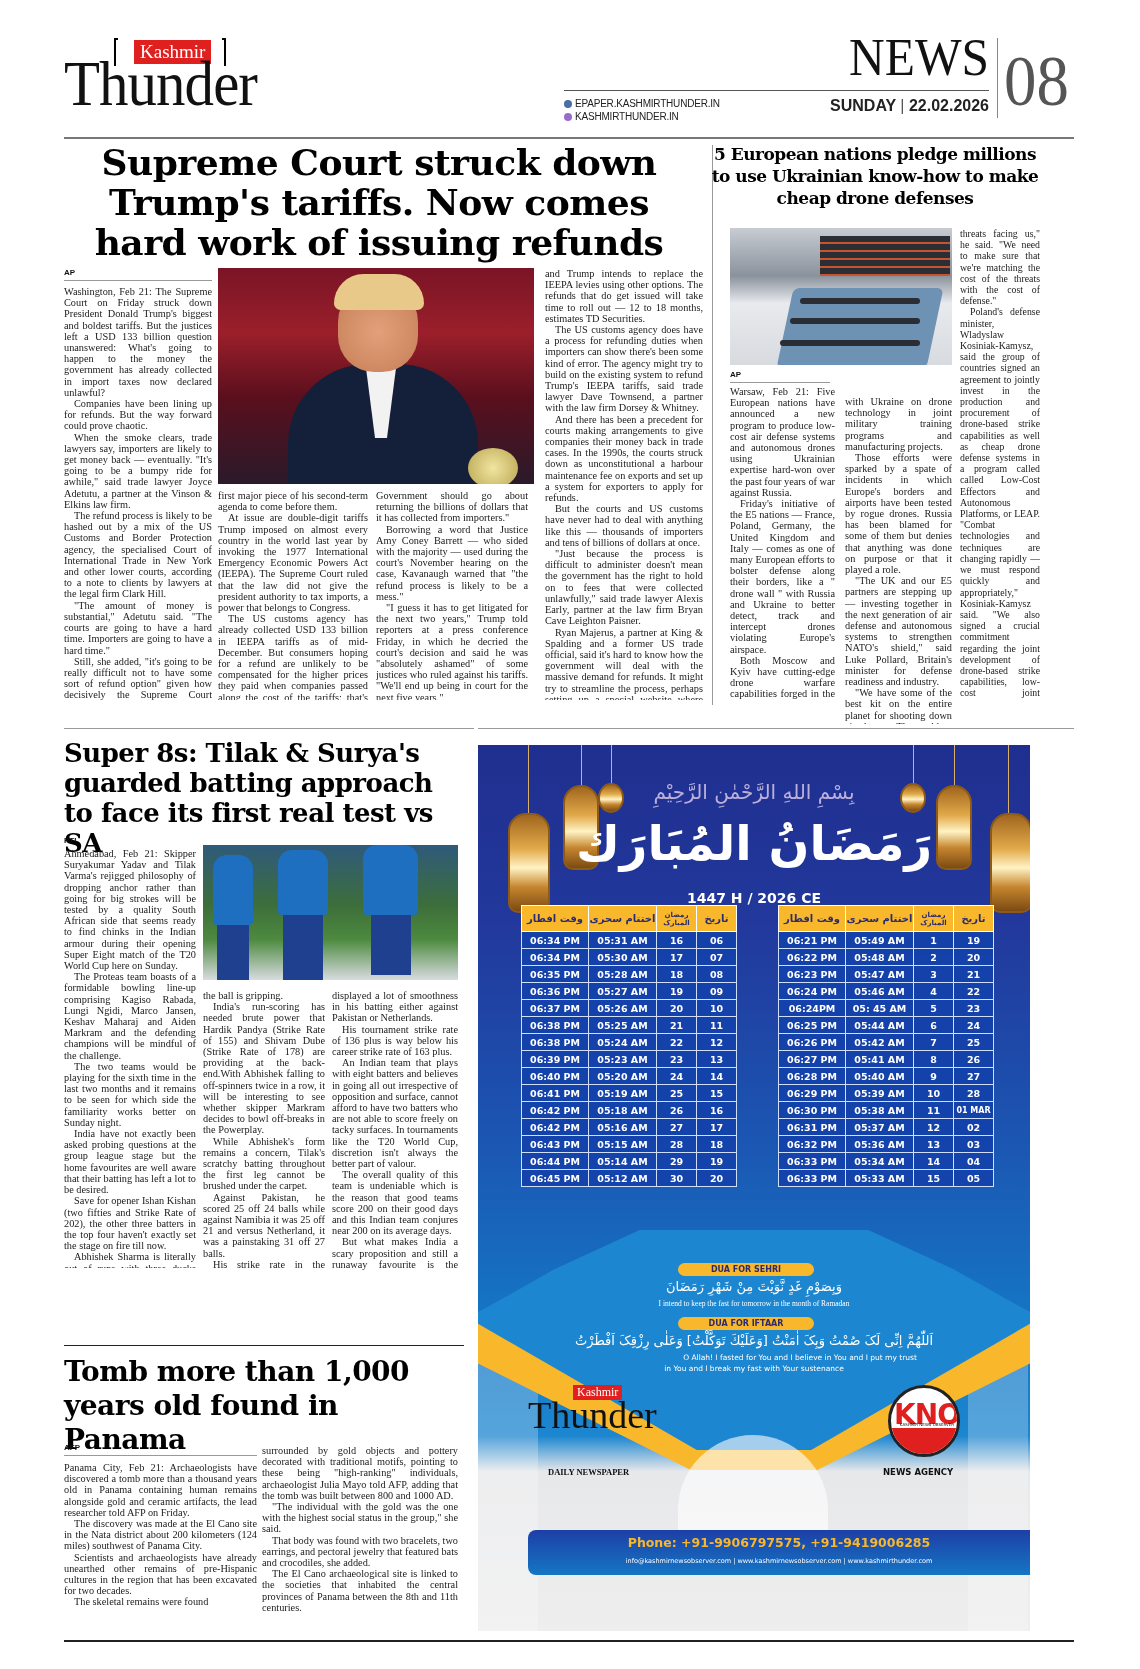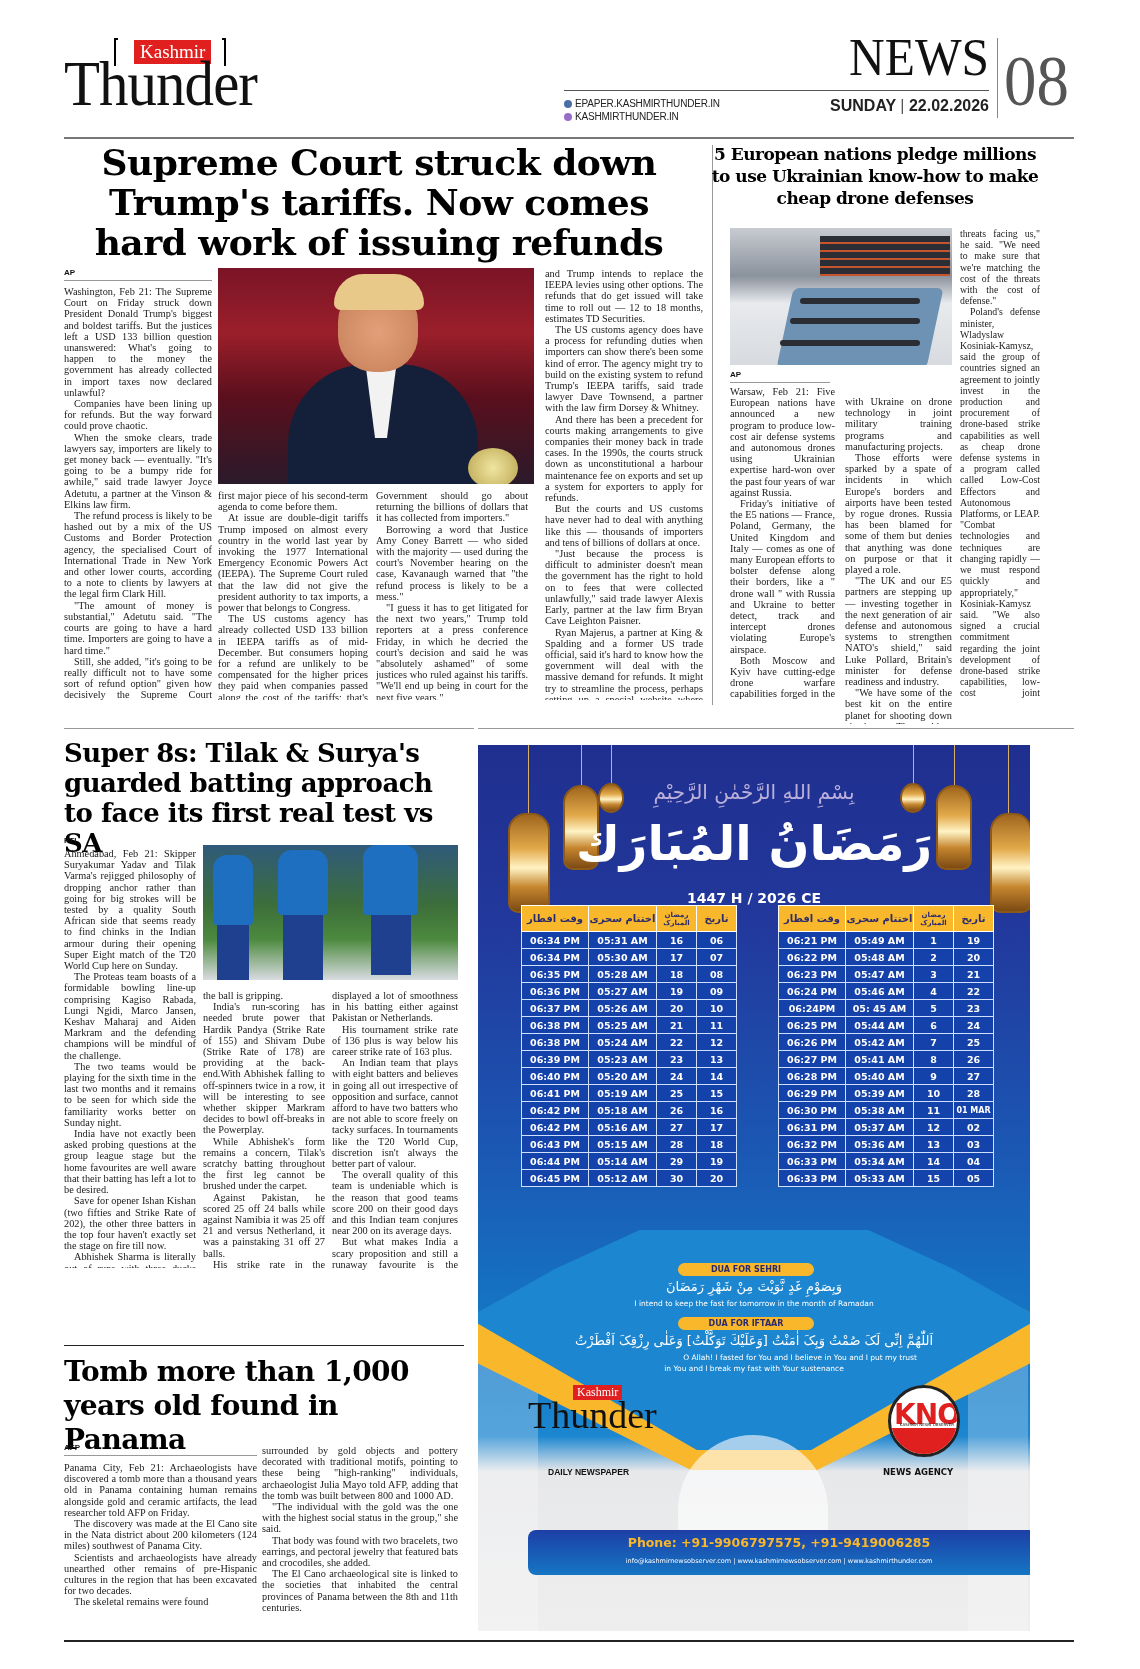--- a/index.html
+++ b/index.html
@@ -98,21 +98,21 @@
   .ad .arch .blue { position:absolute; left: 30px; top: -10px; width: 572px; height: 220px; background: #1c86d0; clip-path: polygon(0 40%, 15% 18%, 30% 0, 70% 0, 85% 18%, 100% 40%, 60% 100%, 40% 100%); }
 
   .ad .pill { position:absolute; left: 200px; width: 136px; height: 13px; border-radius: 7px; background: #f9b82b; color: #2b2b6d;
     font-family:"DejaVu Sans", sans-serif; font-weight:bold; font-size: 8px; line-height: 13px; text-align:center; }
   .ad .arabic { position:absolute; left: 0; width: 552px; text-align:center; color:#fff; font-family:"DejaVu Sans", sans-serif; font-size: 13px; }
   .ad .trans { position:absolute; left: 0; width: 552px; text-align:center; color:#fff; font-family:"DejaVu Sans", sans-serif; font-size: 7.5px; line-height: 11px; }
 
   .ad .kt-logo { position:absolute; left: 50px; top: 640px; width: 160px; height: 60px; }
   .ad .kt-logo .k { position:absolute; left: 45px; top: 0; background: #e0201f; color:#fff; font-family:"Liberation Serif", serif; font-size: 12px; padding: 0 4px; line-height: 15px; }
   .ad .kt-logo .t { position:absolute; left: 0; top: 10px; font-family:"Liberation Serif", serif; font-size: 38px; line-height: 40px; color: #111; }
-  .ad .label-dn { position:absolute; left: 70px; top: 722px; font-family:Liberation Sans, sans-serif; font-weight: bold; font-size: 8.5px; color:#111; }
+  .ad .label-dn { position:absolute; left: 70px; top: 722px; font-family:Liberation Serif, serif; font-weight: bold; font-size: 8.5px; color:#111; }
   .ad .kno { position:absolute; left: 410px; top: 640px; width: 72px; height: 72px; border-radius: 50%; background: #fff; border: 3px solid #222; overflow:hidden; }
   .ad .kno .band { position:absolute; left: 0; top: 40px; width: 72px; height: 32px; background: #e0201f; }
   .ad .kno .txt { position:absolute; left: 0; top: 10px; width: 72px; text-align:center; font-family:"DejaVu Sans", sans-serif; font-weight: bold; font-size: 28px; color:#e0201f; letter-spacing: -1px; }
   .ad .kno .sub { position:absolute; left: 0; top: 34px; width: 72px; text-align:center; font-family:"DejaVu Sans", sans-serif; font-size: 4px; color:#111; }
   .ad .label-na { position:absolute; left: 405px; top: 722px; font-family:"DejaVu Sans", sans-serif; font-weight: bold; font-size: 8.5px; color:#111; }
   .ad .contact { position:absolute; left: 50px; top: 785px; width: 502px; height: 45px; border-radius: 8px 0 0 8px;
     background: linear-gradient(180deg, #1d3fa6 0%, #1576c5 100%); }
   .ad .contact .phone { position:absolute; left: 0; top: 5px; width: 502px; text-align:center; color:#f9b82b; font-family:"DejaVu Sans", sans-serif; font-size: 12.5px; font-weight: bold; }
   .ad .contact .web { position:absolute; left: 0; top: 27px; width: 502px; text-align:center; color:#fff; font-family:"DejaVu Sans", sans-serif; font-size: 6.5px; }
   .ad .mosque { position:absolute; background: #ffffff; opacity: 0.55; }
@@ -514,21 +514,21 @@
           <td>06:33 PM</td>
           <td>05:33 AM</td>
           <td>15</td>
           <td>05</td>
         </tr>
       </tbody>
   </table>
 
   <div class="pill" style="top:518px;">DUA FOR SEHRI</div>
   <div class="arabic" style="top:534px;">وَبِصَوْمِ غَدٍ نَّوَيْتَ مِنْ شَهْرِ رَمَضَانَ</div>
-  <div class="trans" style="top:553px;">I intend to keep the fast for tomorrow in the month of Ramadan</div>
+  <div class="trans" style="top:553px;font-family:Liberation Serif, serif;">I intend to keep the fast for tomorrow in the month of Ramadan</div>
   <div class="pill" style="top:572px;">DUA FOR IFTAAR</div>
   <div class="arabic" style="top:588px;">اَللّٰهُمَّ اِنِّی لَکَ صُمْتُ وَبِکَ اٰمَنْتُ [وَعَلَيْكَ تَوَكَّلْتُ] وَعَلٰی رِزْقِکَ اَفْطَرْتُ</div>
   <div class="trans" style="top:607px;margin-left:46px;">O Allah! I fasted for You and I believe in You and I put my trust</div>
   <div class="trans" style="top:618px;">in You and I break my fast with Your sustenance</div>
 
   <div class="kt-logo">
     <span class="k">Kashmir</span>
     <span class="t">Thunder</span>
   </div>
   <div class="label-dn">DAILY NEWSPAPER</div>

